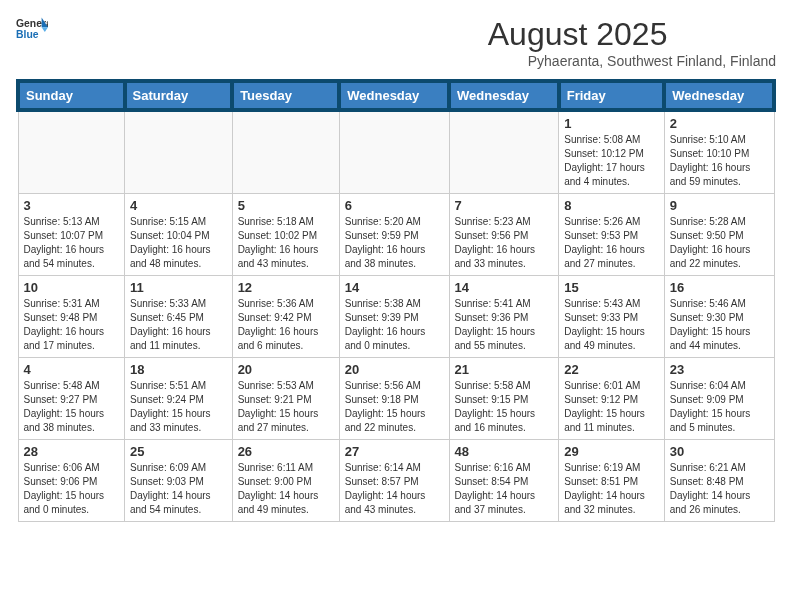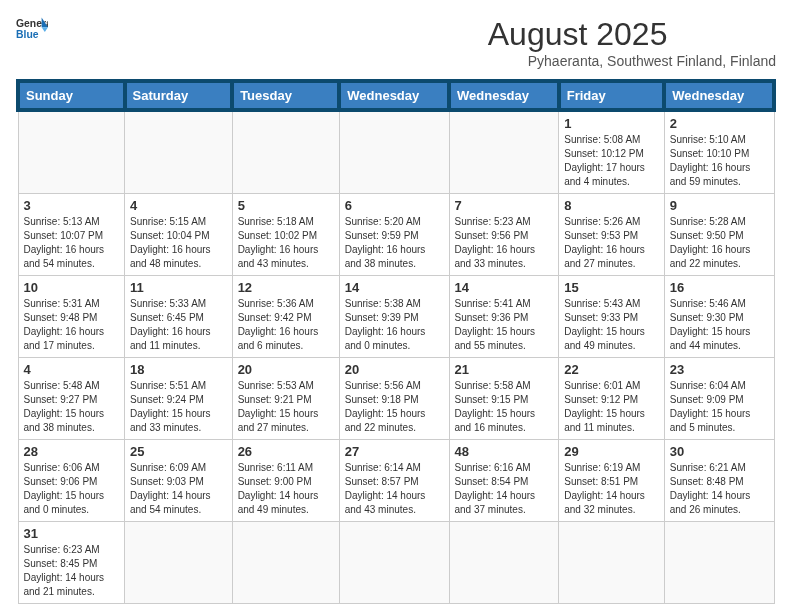--- a/index.html
+++ b/index.html
@@ -294,28 +294,14 @@
 Sunset: 8:51 PM
 Daylight: 14 hours and 32 minutes.</div>
         </td>
         <td>
           <span class="day-number">30</span>
           <div class="day-info">Sunrise: 6:21 AM
 Sunset: 8:48 PM
 Daylight: 14 hours and 26 minutes.</div>
         </td>
       </tr>
-      <tr class="last-row">
-        <td>
-          <span class="day-number">31</span>
-          <div class="day-info">Sunrise: 6:23 AM
-Sunset: 8:45 PM
-Daylight: 14 hours and 21 minutes.</div>
-        </td>
-        <td class="empty"></td>
-        <td class="empty"></td>
-        <td class="empty"></td>
-        <td class="empty"></td>
-        <td class="empty"></td>
-        <td class="empty"></td>
-      </tr>
     </tbody>
 </table>
 
 </body></html>

